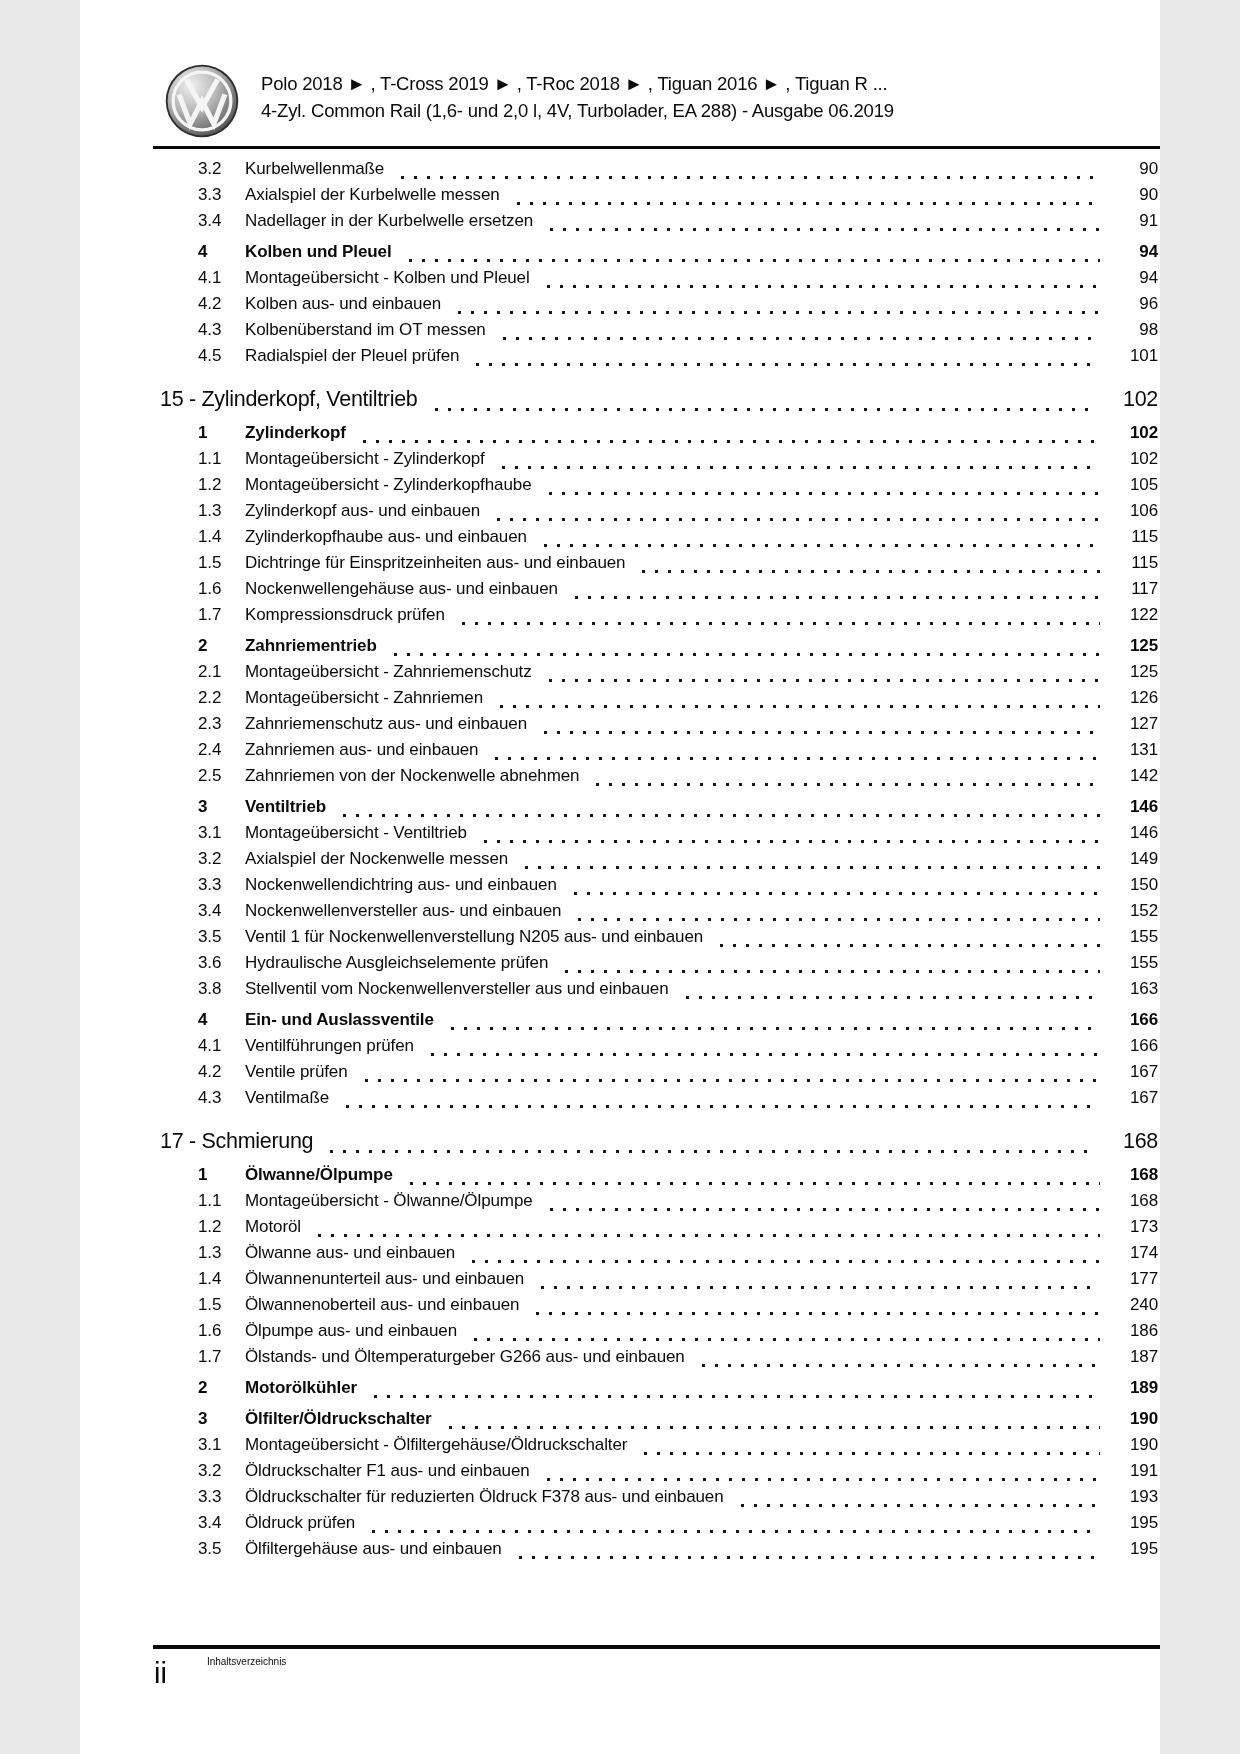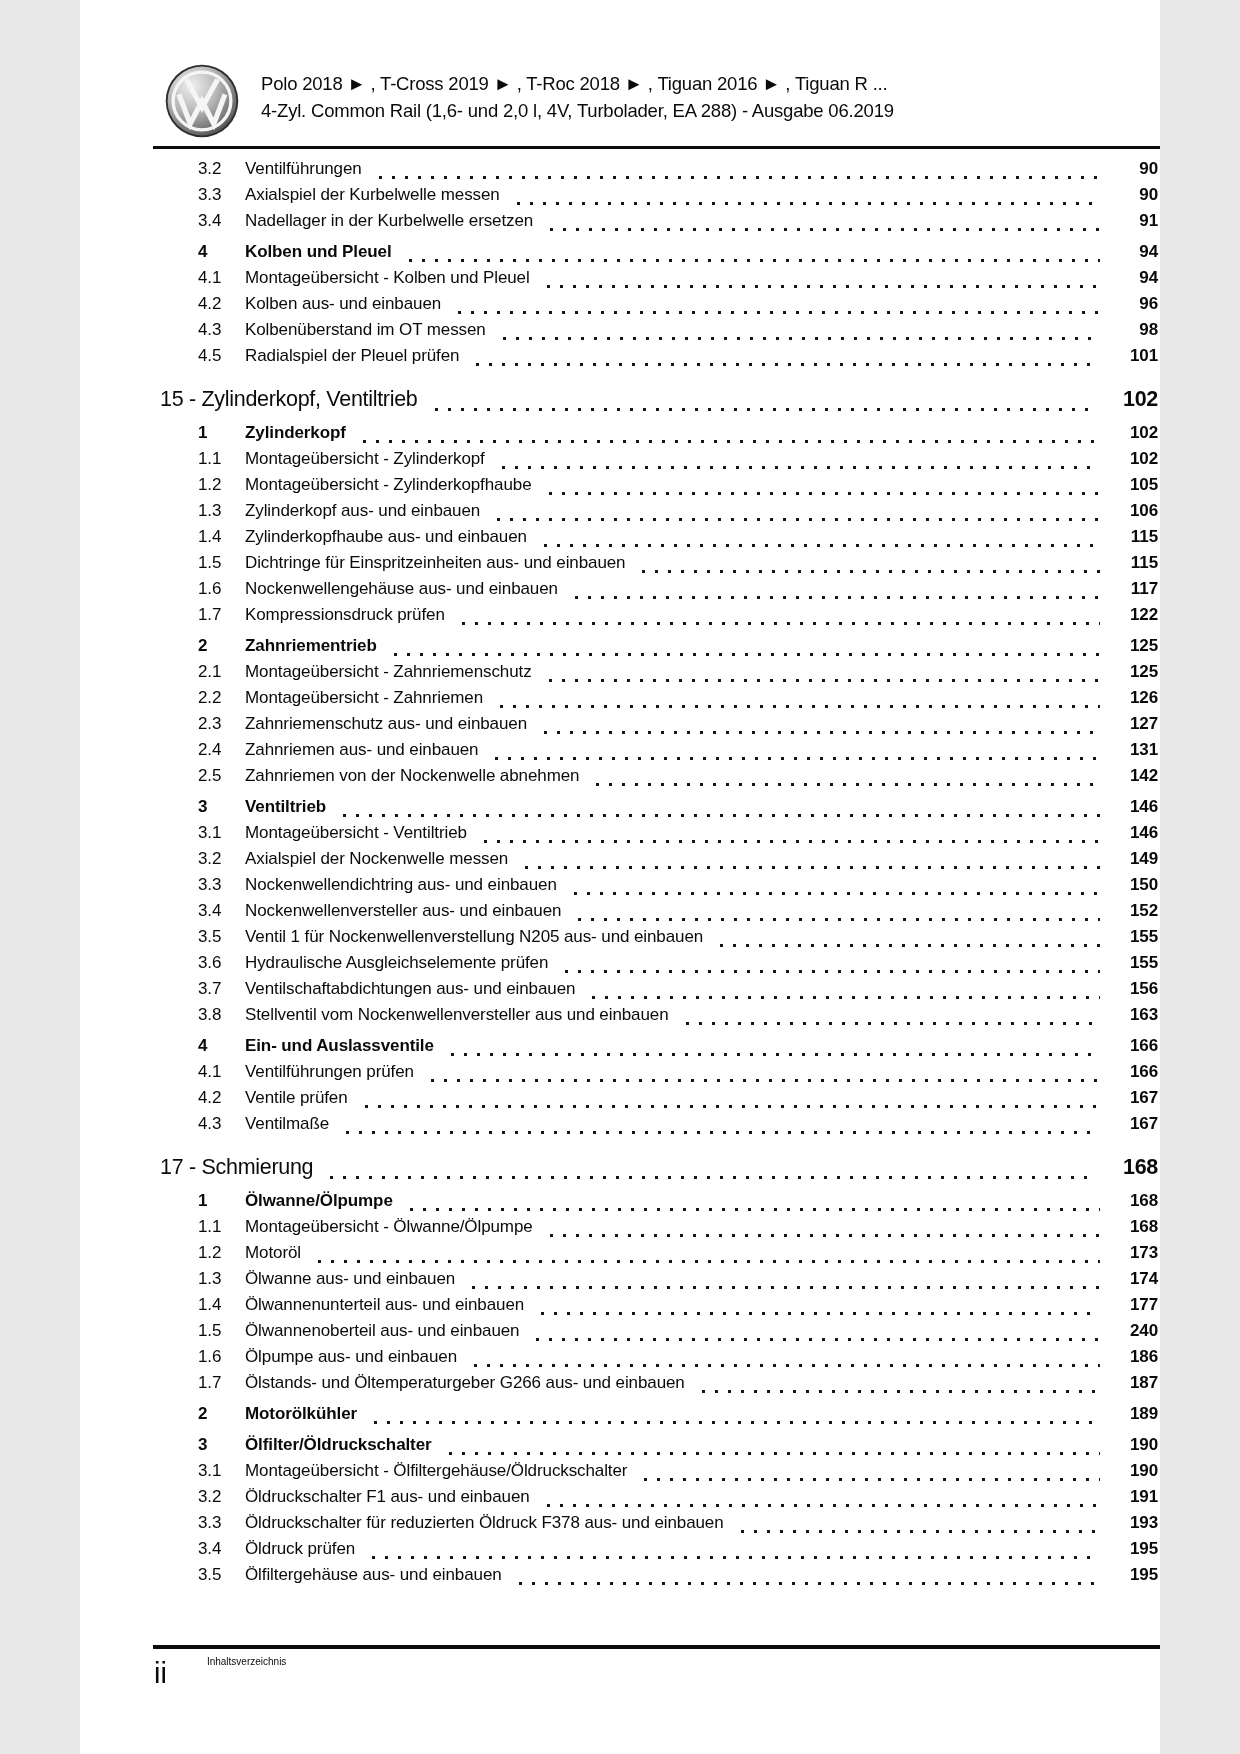--- a/index.html
+++ b/index.html
@@ -25,21 +25,21 @@
   }
   .toc-entry.group { font-weight:bold; margin-top:5px; }
   .toc-entry .num { flex:none; width:47px; }
   .toc-entry .title { flex:none; white-space:nowrap; }
   .dots {
     flex:1 1 auto; min-width:18px; height:3px;
     margin:0 8px 3px 12px; align-self:flex-end;
     background-image:radial-gradient(circle, #161616 1.5px, transparent 1.7px);
     background-size:13px 3px; background-repeat:repeat-x; background-position:left bottom;
   }
-  .pageno { flex:none; min-width:50px; text-align:right;font-weight:bold; }
+  .pageno { flex:none; min-width:50px; text-align:right; }
   .toc-chapter {
     display:flex; align-items:flex-end;
     font-size:21.5px; line-height:31px; letter-spacing:-0.3px;
     margin:15px 0 5px 0;
   }
   .toc-chapter .pageno { min-width:54px; }
   .toc-chapter .dots { margin-bottom:4px; }
   
   .doc-footer { position:absolute; top:1656px; left:74px; display:flex; align-items:flex-start; gap:40px; }
   .doc-footer .roman { font-size:29px; line-height:34px; }
@@ -72,21 +72,21 @@
       <div>Polo 2018 ► , T-Cross 2019 ► , T-Roc 2018 ► , Tiguan 2016 ► , Tiguan R ...</div>
       <div>4-Zyl. Common Rail (1,6- und 2,0 l, 4V, Turbolader, EA 288) - Ausgabe 06.2019</div>
     </div>
   </header>
 
   <div class="hrule header-rule"></div>
 
   <main class="toc">
       <div class="toc-entry">
         <span class="num">3.2</span>
-        <span class="title">Ventilführungen</span>
+        <span class="title">Kurbelwellenmaße</span>
         <span class="dots"></span>
         <span class="pageno">90</span>
       </div>
       <div class="toc-entry">
         <span class="num">3.3</span>
         <span class="title">Axialspiel der Kurbelwelle messen</span>
         <span class="dots"></span>
         <span class="pageno">90</span>
       </div>
       <div class="toc-entry">
@@ -248,26 +248,20 @@
         <span class="num">3.5</span>
         <span class="title">Ventil 1 für Nockenwellenverstellung N205 aus- und einbauen</span>
         <span class="dots"></span>
         <span class="pageno">155</span>
       </div>
       <div class="toc-entry">
         <span class="num">3.6</span>
         <span class="title">Hydraulische Ausgleichselemente prüfen</span>
         <span class="dots"></span>
         <span class="pageno">155</span>
-      </div>
-      <div class="toc-entry">
-        <span class="num">3.7</span>
-        <span class="title">Ventilschaftabdichtungen aus- und einbauen</span>
-        <span class="dots"></span>
-        <span class="pageno">156</span>
       </div>
       <div class="toc-entry">
         <span class="num">3.8</span>
         <span class="title">Stellventil vom Nockenwellenversteller aus und einbauen</span>
         <span class="dots"></span>
         <span class="pageno">163</span>
       </div>
       <div class="toc-entry group">
         <span class="num">4</span>
         <span class="title">Ein- und Auslassventile</span>

